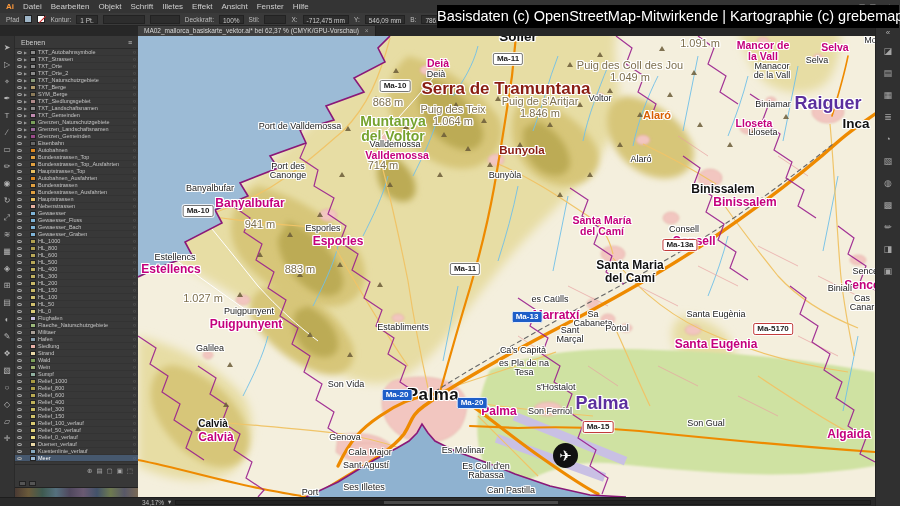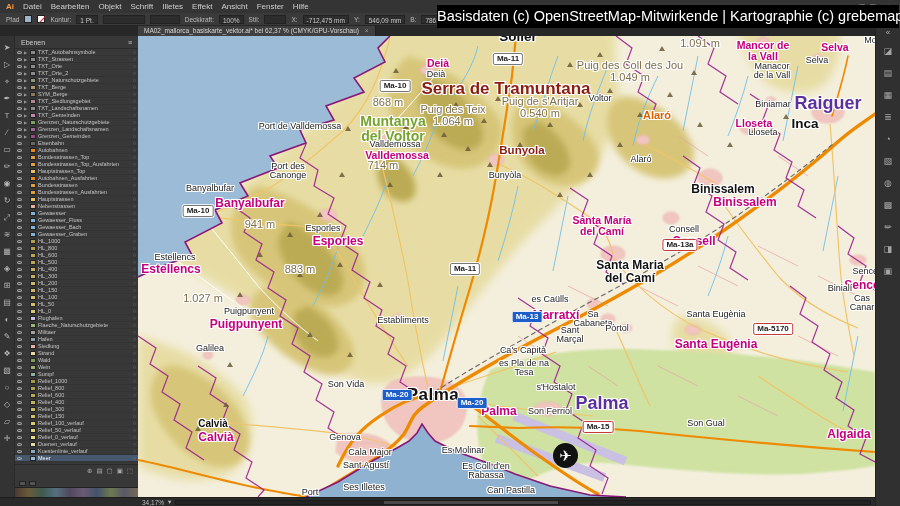--- a/index.html
+++ b/index.html
@@ -802,30 +802,30 @@
       <div class="lbl c-r" style="left: 368px; top: 44px;">Serra de Tramuntana</div>
       <div class="lbl c-p" style="left: 492px; top: 24px;">Puig des Coll des Jou
 1.049 m</div>
       <div class="lbl c-t" style="left: 462px; top: 58px;">Voltor</div>
       <div class="lbl c-p" style="left: 250px; top: 61px;">868 m</div>
       <div class="lbl c-n" style="left: 255px; top: 78px;">Muntanya
 del Voltor</div>
       <div class="lbl c-p" style="left: 315px; top: 68px;">Puig des Teix
 1.064 m</div>
       <div class="lbl c-p" style="left: 402px; top: 60px;">Puig de s'Aritjar
-0.540 m</div>
+1.846 m</div>
       <div class="lbl c-m" style="left: 625px; top: 4px;">Mancor de
 la Vall</div>
       <div class="lbl c-m" style="left: 697px; top: 6px;">Selva</div>
       <div class="lbl c-t" style="left: 679px; top: 20px;">Selva</div>
       <div class="lbl c-t" style="left: 742px; top: 0px;">Moscari</div>
       <div class="lbl c-t" style="left: 634px; top: 26px;">Manacor
 de la Vall</div>
       <div class="lbl c-rg" style="left: 690px; top: 58px;">Raiguer</div>
-      <div class="lbl c-tl" style="left: 667px; top: 81px;">Inca</div>
+      <div class="lbl c-tl" style="left: 718px; top: 81px;">Inca</div>
       <div class="lbl c-t" style="left: 635px; top: 64px;">Biniamar</div>
       <div class="lbl c-m" style="left: 616px; top: 82px;">Lloseta</div>
       <div class="lbl c-t" style="left: 625px; top: 92px;">Lloseta</div>
       <div class="lbl c-o" style="left: 519px; top: 74px;">Alaró</div>
       <div class="lbl c-t" style="left: 503px; top: 119px;">Alaró</div>
       <div class="lbl c-t" style="left: 162px; top: 86px;">Port de Valldemossa</div>
       <div class="lbl c-t" style="left: 257px; top: 104px;">Valldemossa</div>
       <div class="lbl c-m" style="left: 259px; top: 114px;">Valldemossa</div>
       <div class="lbl c-p" style="left: 245px; top: 124px;">714 m</div>
       <div class="lbl c-t" style="left: 150px; top: 126px;">Port des
@@ -837,21 +837,21 @@
       <div class="lbl c-p" style="left: 122px; top: 183px;">941 m</div>
       <div class="lbl c-t" style="left: 185px; top: 188px;">Esporles</div>
       <div class="lbl c-ml" style="left: 200px; top: 199px;">Esporles</div>
       <div class="lbl c-t" style="left: 37px; top: 217px;">Estellencs</div>
       <div class="lbl c-ml" style="left: 33px; top: 227px;">Estellencs</div>
       <div class="lbl c-p" style="left: 162px; top: 228px;">883 m</div>
       <div class="lbl c-p" style="left: 65px; top: 257px;">1.027 m</div>
       <div class="lbl c-t" style="left: 111px; top: 271px;">Puigpunyent</div>
       <div class="lbl c-ml" style="left: 108px; top: 282px;">Puigpunyent</div>
       <div class="lbl c-t" style="left: 72px; top: 308px;">Galilea</div>
-      <div class="lbl c-t" style="left: 265px; top: 280px;">Establiments</div>
+      <div class="lbl c-t" style="left: 265px; top: 287px;">Establiments</div>
       <div class="lbl c-m" style="left: 464px; top: 179px;">Santa María
 del Camí</div>
       <div class="lbl c-tm" style="left: 492px; top: 223px;">Santa Maria
 del Camí</div>
       <div class="lbl c-t" style="left: 546px; top: 189px;">Consell</div>
       <div class="lbl c-ml" style="left: 556px; top: 199px;">Consell</div>
       <div class="lbl c-tm" style="left: 585px; top: 147px;">Binissalem</div>
       <div class="lbl c-ml" style="left: 607px; top: 160px;">Binissalem</div>
       <div class="lbl c-t" style="left: 412px; top: 259px;">es Caülls</div>
       <div class="lbl c-ml" style="left: 418px; top: 273px;">Marratxí</div>

